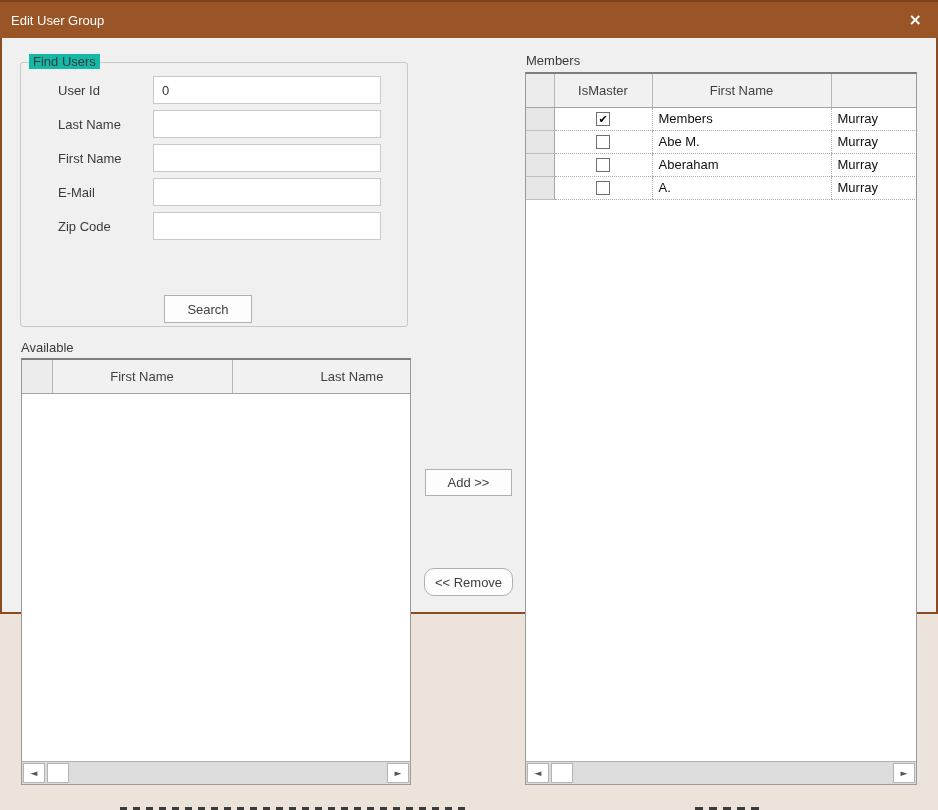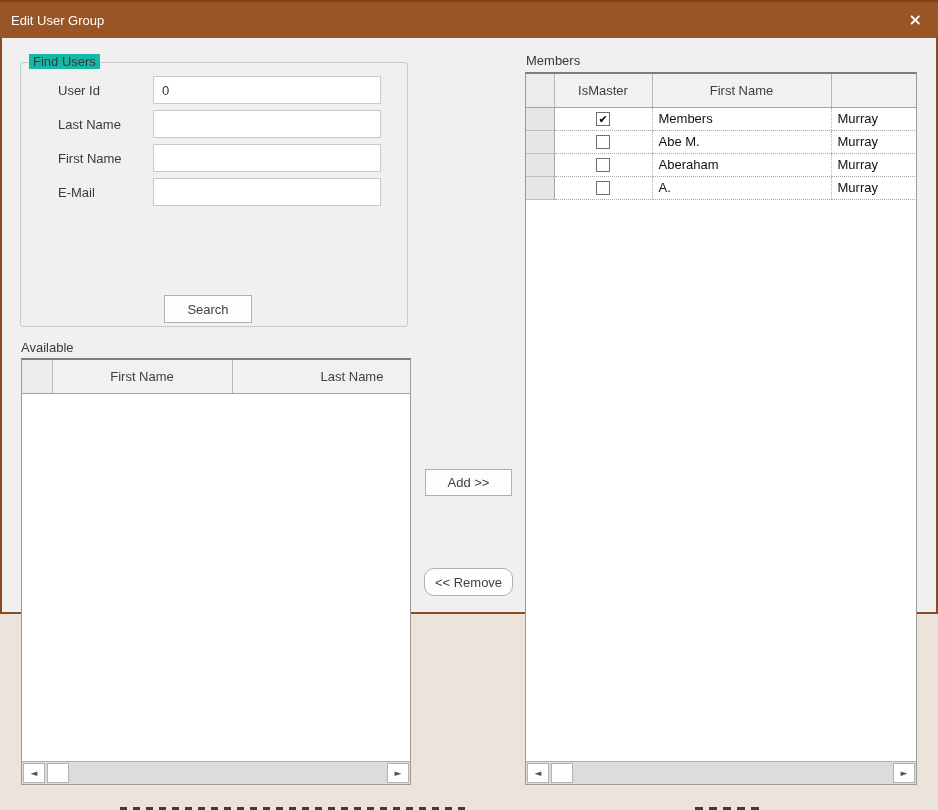--- a/index.html
+++ b/index.html
@@ -130,20 +130,24 @@
           <div class="field-row">
             <label>Last Name</label>
             <input type="text" value="" style="">
           </div>
           <div class="field-row">
             <label>First Name</label>
             <input type="text" value="" style="">
           </div>
           <div class="field-row">
             <label>E-Mail</label>
+            <input type="text" value="" style="">
+          </div>
+          <div class="field-row">
+            <label>Zip Code</label>
             <input type="text" value="" style="">
           </div>
         </div>
         <button class="btn search-btn">Search</button>
       </div>
 
       <div class="section-label available-label">Available</div>
       <div class="grid available-grid">
         <div class="grid-view">
           <table>

